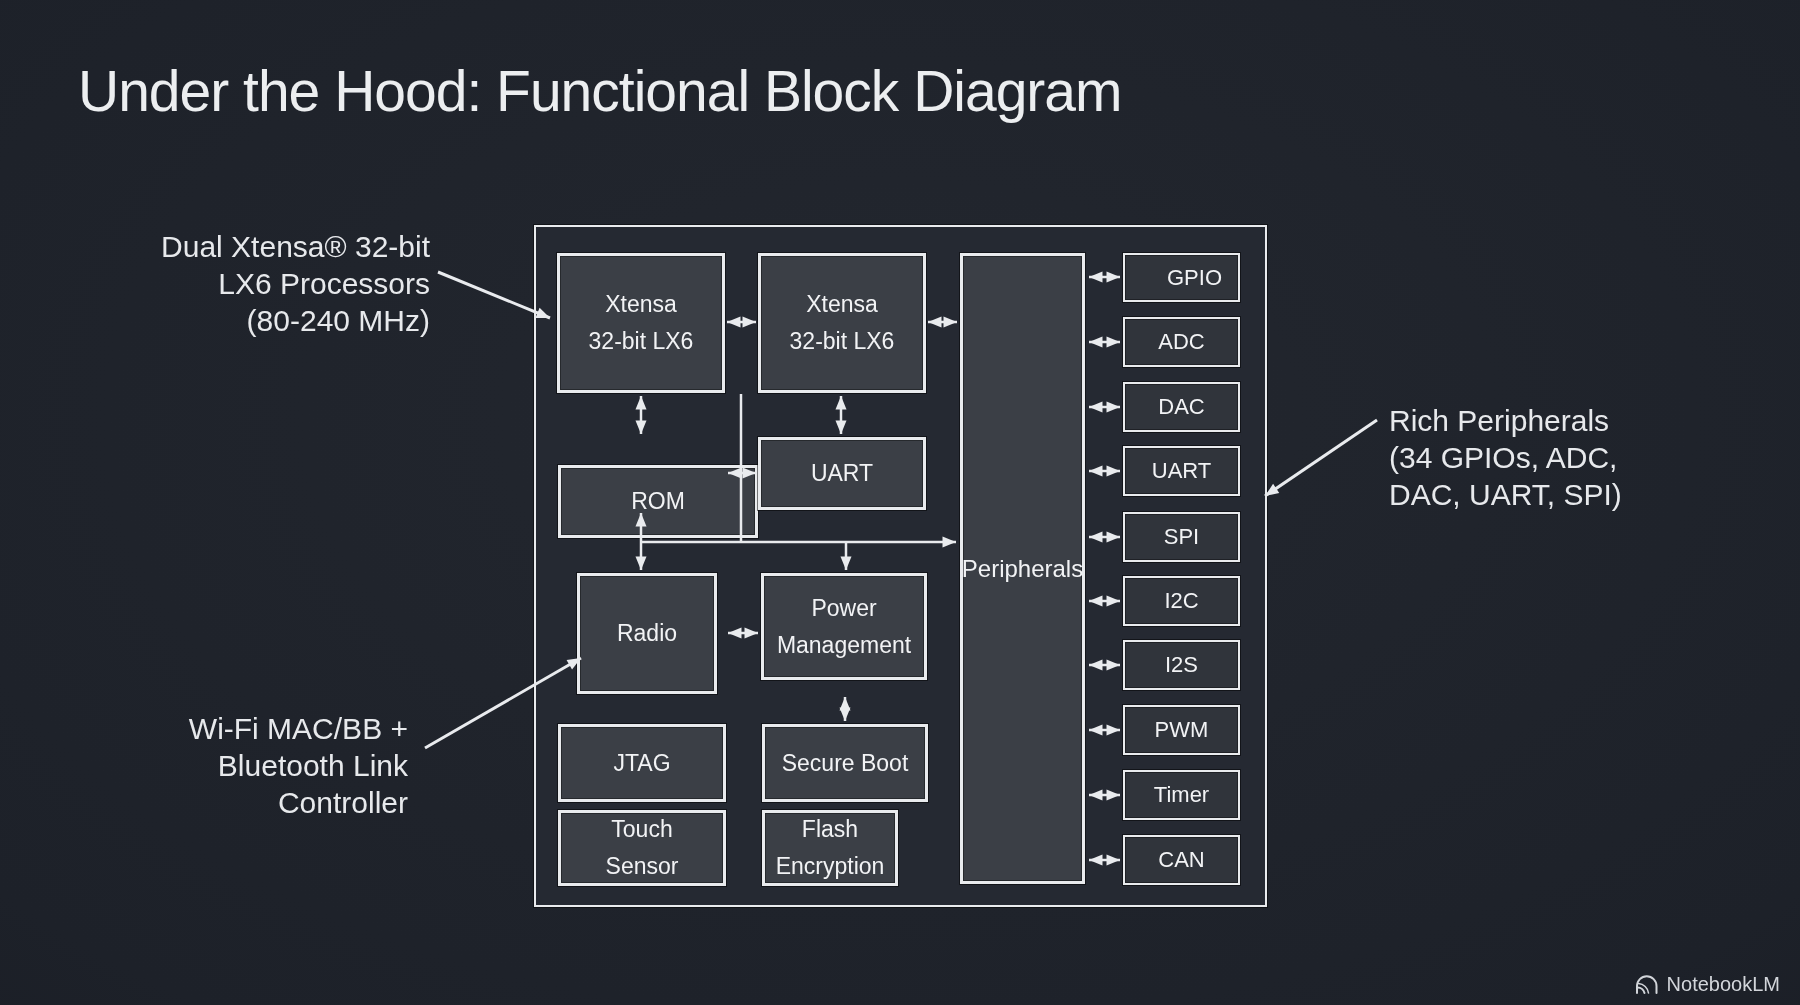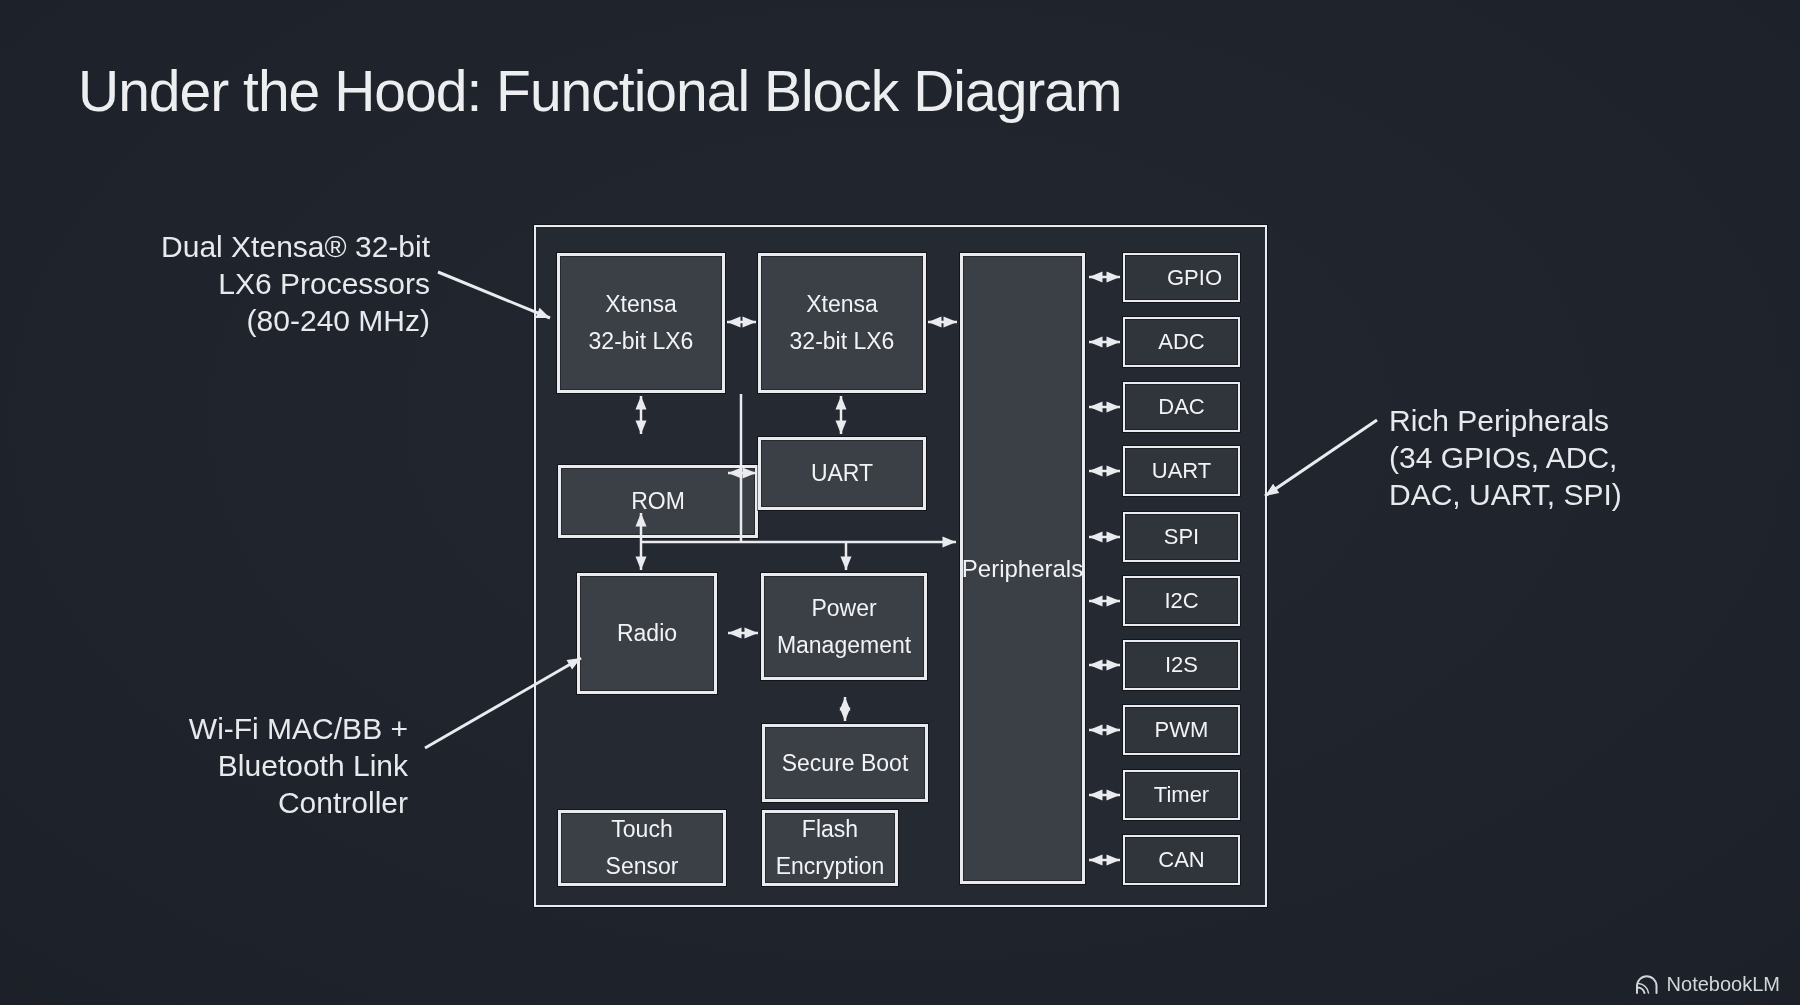--- a/index.html
+++ b/index.html
@@ -68,20 +68,21 @@
 
   <div class="block" style="left:557px; top:253px; width:168px; height:140px;">Xtensa
 32-bit LX6</div>
   <div class="block" style="left:758px; top:253px; width:168px; height:140px;">Xtensa
 32-bit LX6</div>
   <div class="block" style="left:558px; top:437px; width:200px; height:73px;margin-top:28px;">ROM</div>
   <div class="block" style="left:758px; top:437px; width:168px; height:73px;">UART</div>
   <div class="block" style="left:543px; top:573px; width:140px; height:121px;margin-left:34px;">Radio</div>
   <div class="block" style="left:761px; top:573px; width:166px; height:107px;">Power
 Management</div>
+  <div class="block" style="left:558px; top:724px; width:168px; height:78px;">JTAG</div>
   <div class="block" style="left:762px; top:724px; width:166px; height:78px;">Secure Boot</div>
   <div class="block" style="left:558px; top:810px; width:168px; height:76px;">Touch
 Sensor</div>
   <div class="block" style="left:762px; top:810px; width:136px; height:76px;">Flash
 Encryption</div>
   <div class="block" style="left:960px; top:253px; width:125px; height:631px; font-size:24px;">Peripherals</div>
 
   <div class="io-block" style="top:253px; height:49px;padding-left:26px;">GPIO</div>
   <div class="io-block" style="top:317px;">ADC</div>
   <div class="io-block" style="top:382px;">DAC</div>

